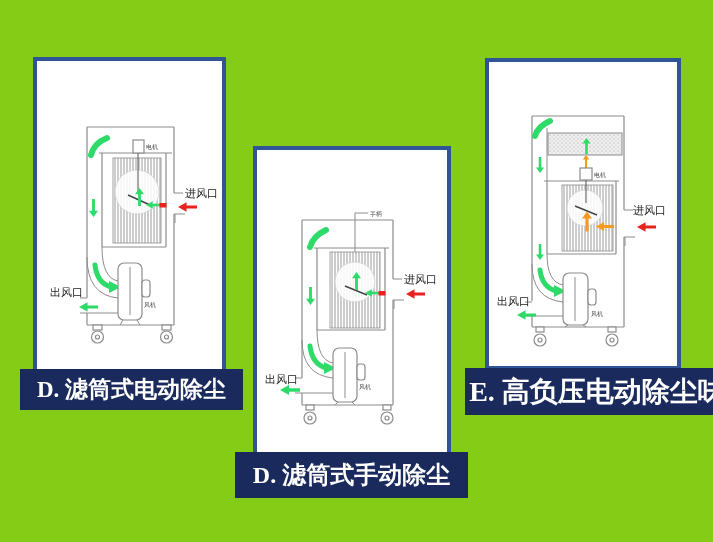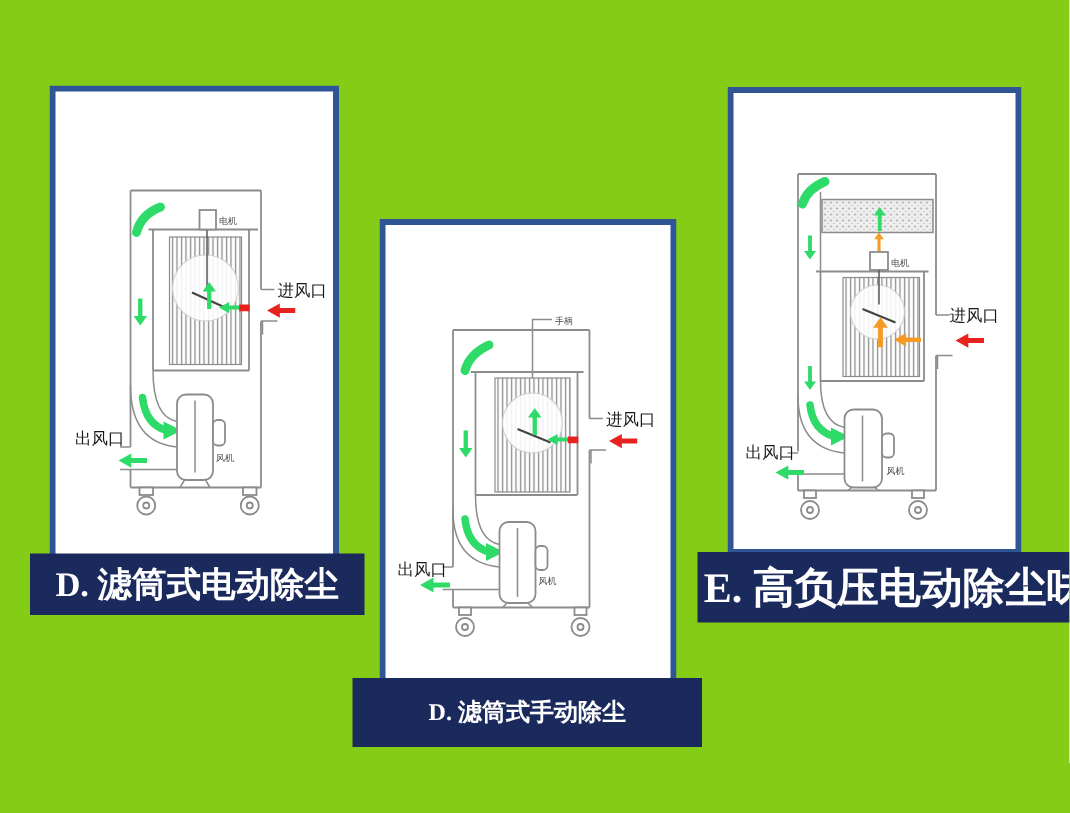--- a/index.html
+++ b/index.html
@@ -5,21 +5,21 @@
   html,body{margin:0;padding:0;background:#ffffff;}
   #canvas{position:relative;width:713px;height:542px;background:#84cc16;overflow:hidden;
           font-family:"Liberation Sans","DejaVu Sans",sans-serif;}
   .panel{position:absolute;z-index:1;}
   .panel svg{display:block;}
   .caption{position:absolute;z-index:2;background:#1a2a5c;color:#ffffff;
            display:flex;align-items:center;justify-content:center;
            font-family:"Liberation Serif","DejaVu Serif",serif;
            font-weight:bold;white-space:nowrap;}
   #caption-1{left:20px;top:369px;width:223px;height:41px;font-size:23px;}
-  #caption-2{left:235px;top:452px;width:233px;height:46px;font-size:16px;}
+  #caption-2{left:235px;top:452px;width:233px;height:46px;font-size:24px;}
   #caption-3{left:465px;top:368px;width:265px;height:47px;font-size:28px;}
   .lbl-big{font-family:"Liberation Serif","DejaVu Serif",serif;font-size:11px;fill:#1a1a1a;}
   .lbl-small{font-family:"Liberation Sans","DejaVu Sans",sans-serif;font-size:6px;fill:#4a4a4a;}
   .ln{stroke:#8c8c8c;stroke-width:1.2;fill:none;}
   .ln-thin{stroke:#8c8c8c;stroke-width:1;fill:none;}
   .whitefill{fill:#ffffff;stroke:#8c8c8c;stroke-width:1.2;}
 </style>
 </head>
 <body>
 

